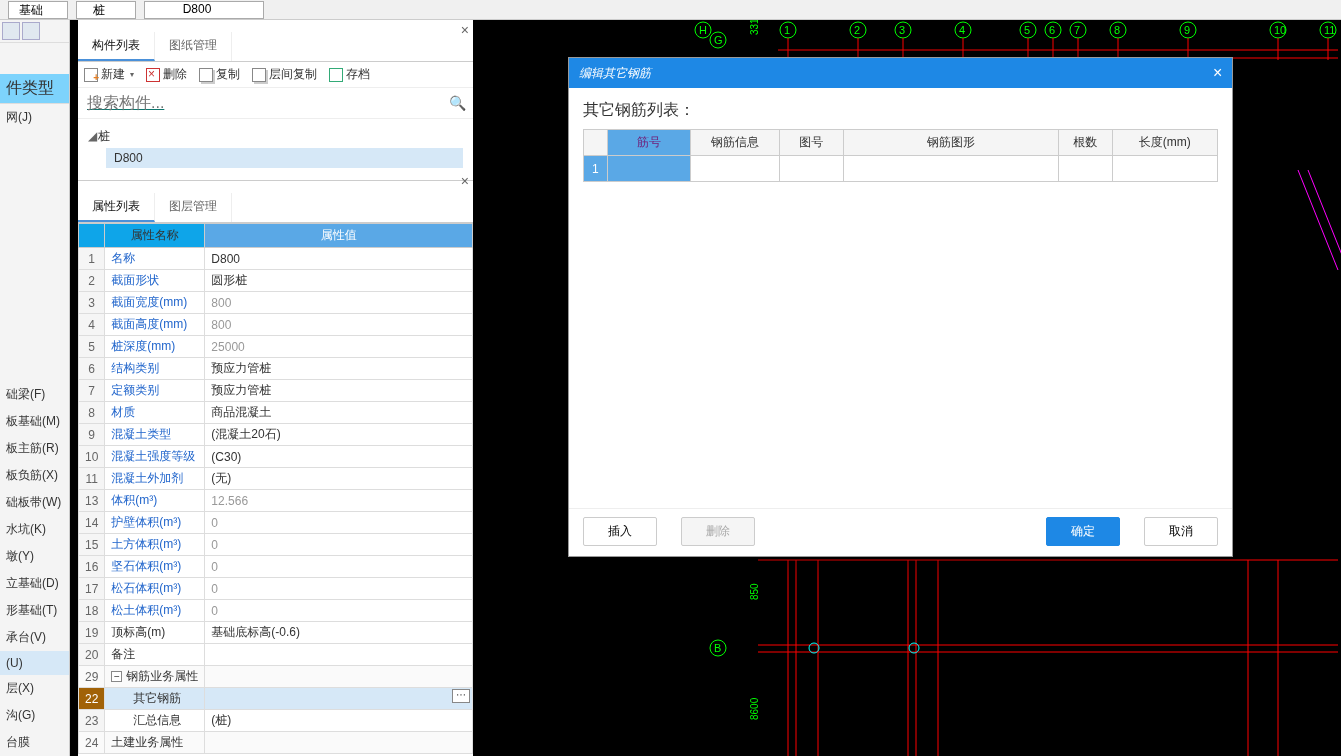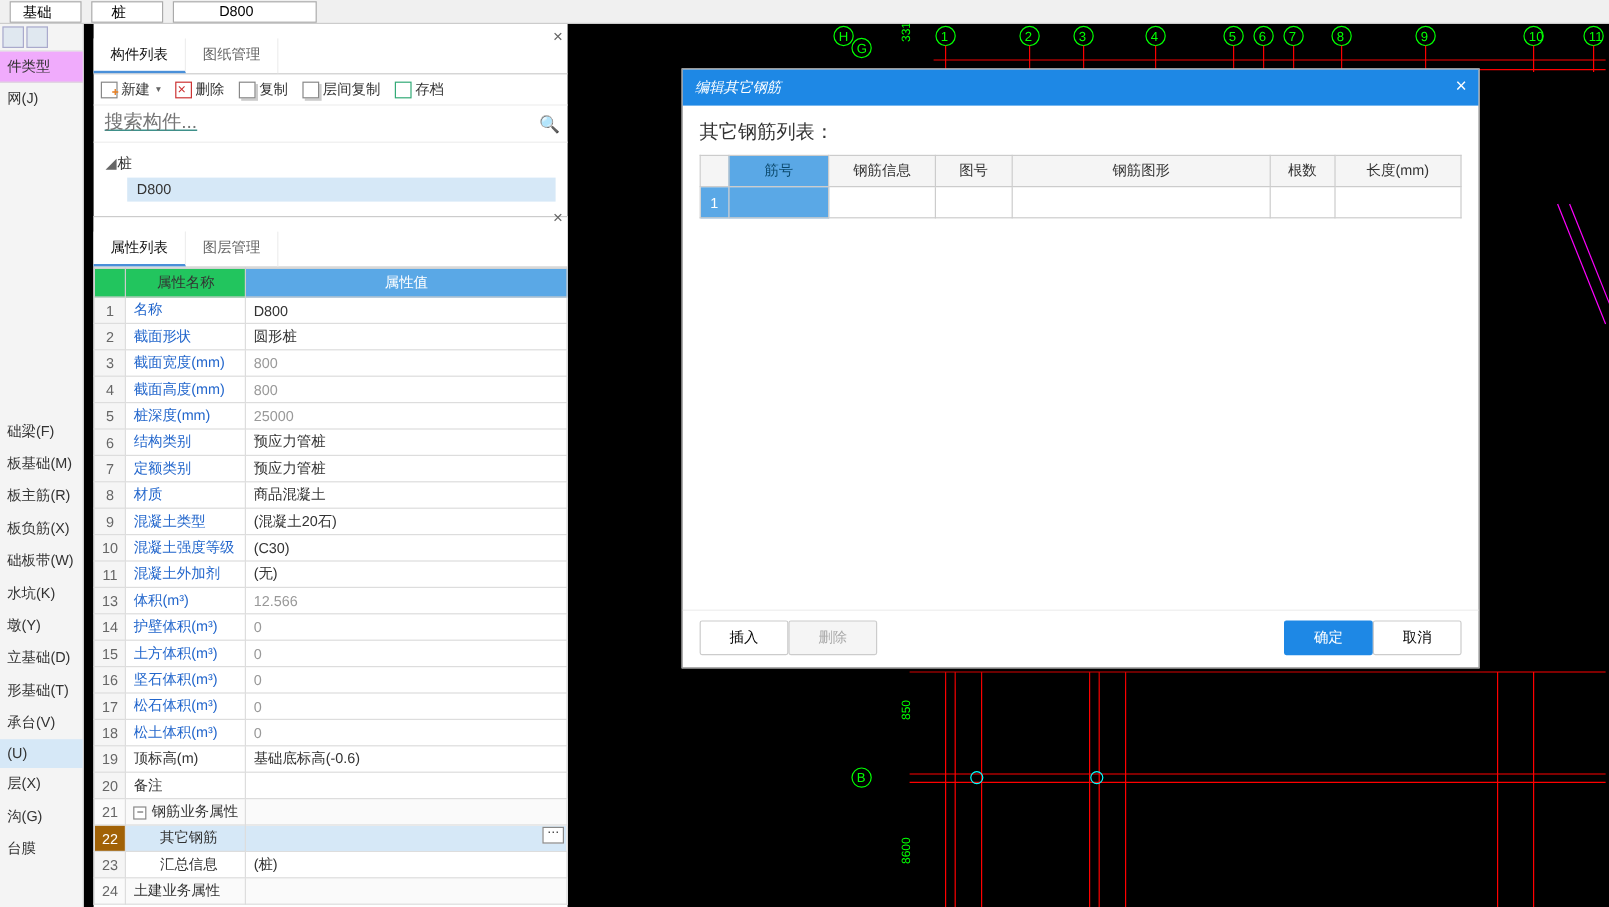--- a/index.html
+++ b/index.html
@@ -1,19 +1,19 @@
 <!DOCTYPE html>
 <html><head>
 <meta charset="utf-8">
 <style>
 * { box-sizing: border-box; margin: 0; padding: 0; font-family: "Microsoft YaHei", Arial, sans-serif; font-size: 12px; }
 body { width: 1341px; height: 756px; overflow: hidden; background: #000; position: relative; }
 
 .left-sidebar { position: absolute; left: 0; top: 20px; width: 70px; height: 736px; background: #f4f4f4; border-right: 1px solid #ccc; }
-.left-sidebar .hdr { padding: 4px 6px; background: #f0abfc; border-bottom: 1px solid #ddd; font-size: 12px; color: #333; }
+.left-sidebar .hdr { padding: 4px 6px; background: #7dd3fc; border-bottom: 1px solid #ddd; font-size: 16px; color: #333; margin-top: 31px; }
 .left-sidebar .item { padding: 5px 6px; font-size: 12px; color: #333; cursor: pointer; }
 .left-sidebar .item.active { background: #d6e8f7; }
 .left-sidebar .icons { display: flex; gap: 2px; padding: 2px; border-bottom: 1px solid #ddd; }
 .left-sidebar .icon-btn { width: 18px; height: 18px; background: #e0e8f0; border: 1px solid #aac; }
 
 .top-bar { position: absolute; left: 0; top: 0; width: 1341px; height: 20px; background: #f0f0f0; border-bottom: 1px solid #ccc; display: flex; align-items: center; }
 .dropdown { height: 18px; border: 1px solid #aaa; background: #fff; margin-left: 8px; padding: 0 20px 0 6px; font-size: 12px; position: relative; min-width: 60px; text-align: center; }
 
 .center-panel { position: absolute; left: 78px; top: 20px; width: 395px; height: 736px; background: #fff; }
 .panel-close { position: absolute; right: 4px; top: 2px; color: #666; cursor: pointer; font-size: 14px; }
@@ -40,21 +40,21 @@
 .tree { padding: 6px 10px; font-size: 12px; }
 .tree-node { padding: 3px 0; color: #333; }
 .tree-node .toggle { display: inline-block; width: 10px; color: #666; }
 .tree-leaf { margin-left: 18px; padding: 3px 8px; color: #333; }
 .tree-leaf.selected { background: #d6e8f7; }
 
 .prop-panel { position: absolute; left: 78px; top: 180px; width: 395px; background: #fff; border-top: 1px solid #ccc; }
 .prop-close { position: absolute; right: 4px; top: -8px; color: #666; cursor: pointer; font-size: 14px; }
 
 .prop-table { width: 100%; border-collapse: collapse; font-size: 12px; }
-.prop-table th { background: #22c55e; border: 1px solid #ccc; padding: 3px 6px; font-weight: normal; color: #333; }
+.prop-table th { background: #0ea5e9; border: 1px solid #ccc; padding: 3px 6px; font-weight: normal; color: #333; }
 .prop-table th.sel { background: #5aa8e6; color: #fff; }
 .prop-table td { border: 1px solid #ddd; padding: 2px 6px; height: 18px; }
 .prop-table .rownum { background: #f5f5f5; text-align: center; color: #666; width: 24px; }
 .prop-table .rownum.sel { background: #a16207; color: #fff; }
 .prop-table .pname { color: #2266cc; width: 100px; }
 .prop-table .pname.black { color: #333; }
 .prop-table .pval { color: #333; }
 .prop-table .pval.grey { color: #999; }
 .prop-table .group-row td { background: #fafafa; }
 .prop-table .expander { display: inline-block; width: 11px; height: 11px; border: 1px solid #888; text-align: center; line-height: 9px; font-size: 10px; margin-right: 4px; cursor: pointer; background: #fff; }
@@ -65,26 +65,26 @@
 .canvas-area { position: absolute; left: 478px; top: 20px; right: 0; bottom: 0; background: #000; overflow: hidden; }
 .canvas-area svg { width: 100%; height: 100%; }
 
 .dialog { position: absolute; left: 568px; top: 57px; width: 665px; height: 500px; background: #fff; box-shadow: 0 4px 20px rgba(0,0,0,0.3); border: 1px solid #999; z-index: 100; }
 .dialog-title { background: #1e88e5; color: #fff; padding: 6px 10px; font-size: 13px; display: flex; justify-content: space-between; align-items: center; font-style: italic; }
 .dialog-close { color: #fff; cursor: pointer; font-size: 16px; }
 .dialog-body { padding: 12px 14px; height: 420px; }
 .dialog-label { font-size: 16px; color: #333; margin-bottom: 8px; }
 .rebar-table { width: 100%; border-collapse: collapse; font-size: 12px; }
 .rebar-table th { background: #f5f5f5; border: 1px solid #ccc; padding: 4px 6px; font-weight: normal; color: #333; text-align: center; }
-.rebar-table th.sel { background: #5aa8e6; color: #0c4a6e; }
+.rebar-table th.sel { background: #5aa8e6; color: #701a75; }
 .rebar-table td { border: 1px solid #ccc; padding: 4px 6px; height: 26px; }
 .rebar-table .rn { background: #5aa8e6; color: #fff; text-align: center; width: 22px; }
 .rebar-table .sel-cell { background: #5aa8e6; }
 .dialog-footer { padding: 8px 14px; display: flex; justify-content: space-between; align-items: center; border-top: 1px solid #eee; }
-.dialog-footer .left-btns, .dialog-footer .right-btns { display: flex; gap: 0; align-items: flex-end; }
+.dialog-footer .left-btns, .dialog-footer .right-btns { display: flex; gap: 24px; align-items: flex-end; }
 .dlg-btn { padding: 5px 24px; border: 1px solid #ccc; background: #fff; cursor: pointer; border-radius: 2px; font-size: 12px; }
 .dlg-btn.primary { background: #1e88e5; color: #fff; border-color: #1e88e5; }
 .dlg-btn.disabled { color: #aaa; background: #f5f5f5; }
 
 .axis-label { fill: #0f0; font-size: 11px; }
 .axis-circle { fill: none; stroke: #0f0; stroke-width: 1; }
 .grid-line { stroke: #f00; stroke-width: 1; }
 .dim-text { fill: #0f0; font-size: 10px; }
 </style>
 </head>
@@ -265,21 +265,21 @@
           <td class="rownum">19</td>
           <td class="pname black">顶标高(m)</td>
           <td class="pval">基础底标高(-0.6)</td>
         </tr>
         <tr>
           <td class="rownum">20</td>
           <td class="pname black">备注</td>
           <td class="pval"></td>
         </tr>
         <tr class="group-row">
-          <td class="rownum">21</td>
+          <td class="rownum">29</td>
           <td class="pname black"><span class="expander">−</span>钢筋业务属性</td>
           <td class="pval"></td>
         </tr>
         <tr class="sel-row">
           <td class="rownum sel">22</td>
           <td class="pname black" style="padding-left: 28px;">其它钢筋</td>
           <td class="pval">
             <span class="ellipsis-btn">⋯</span>
           </td>
         </tr>

